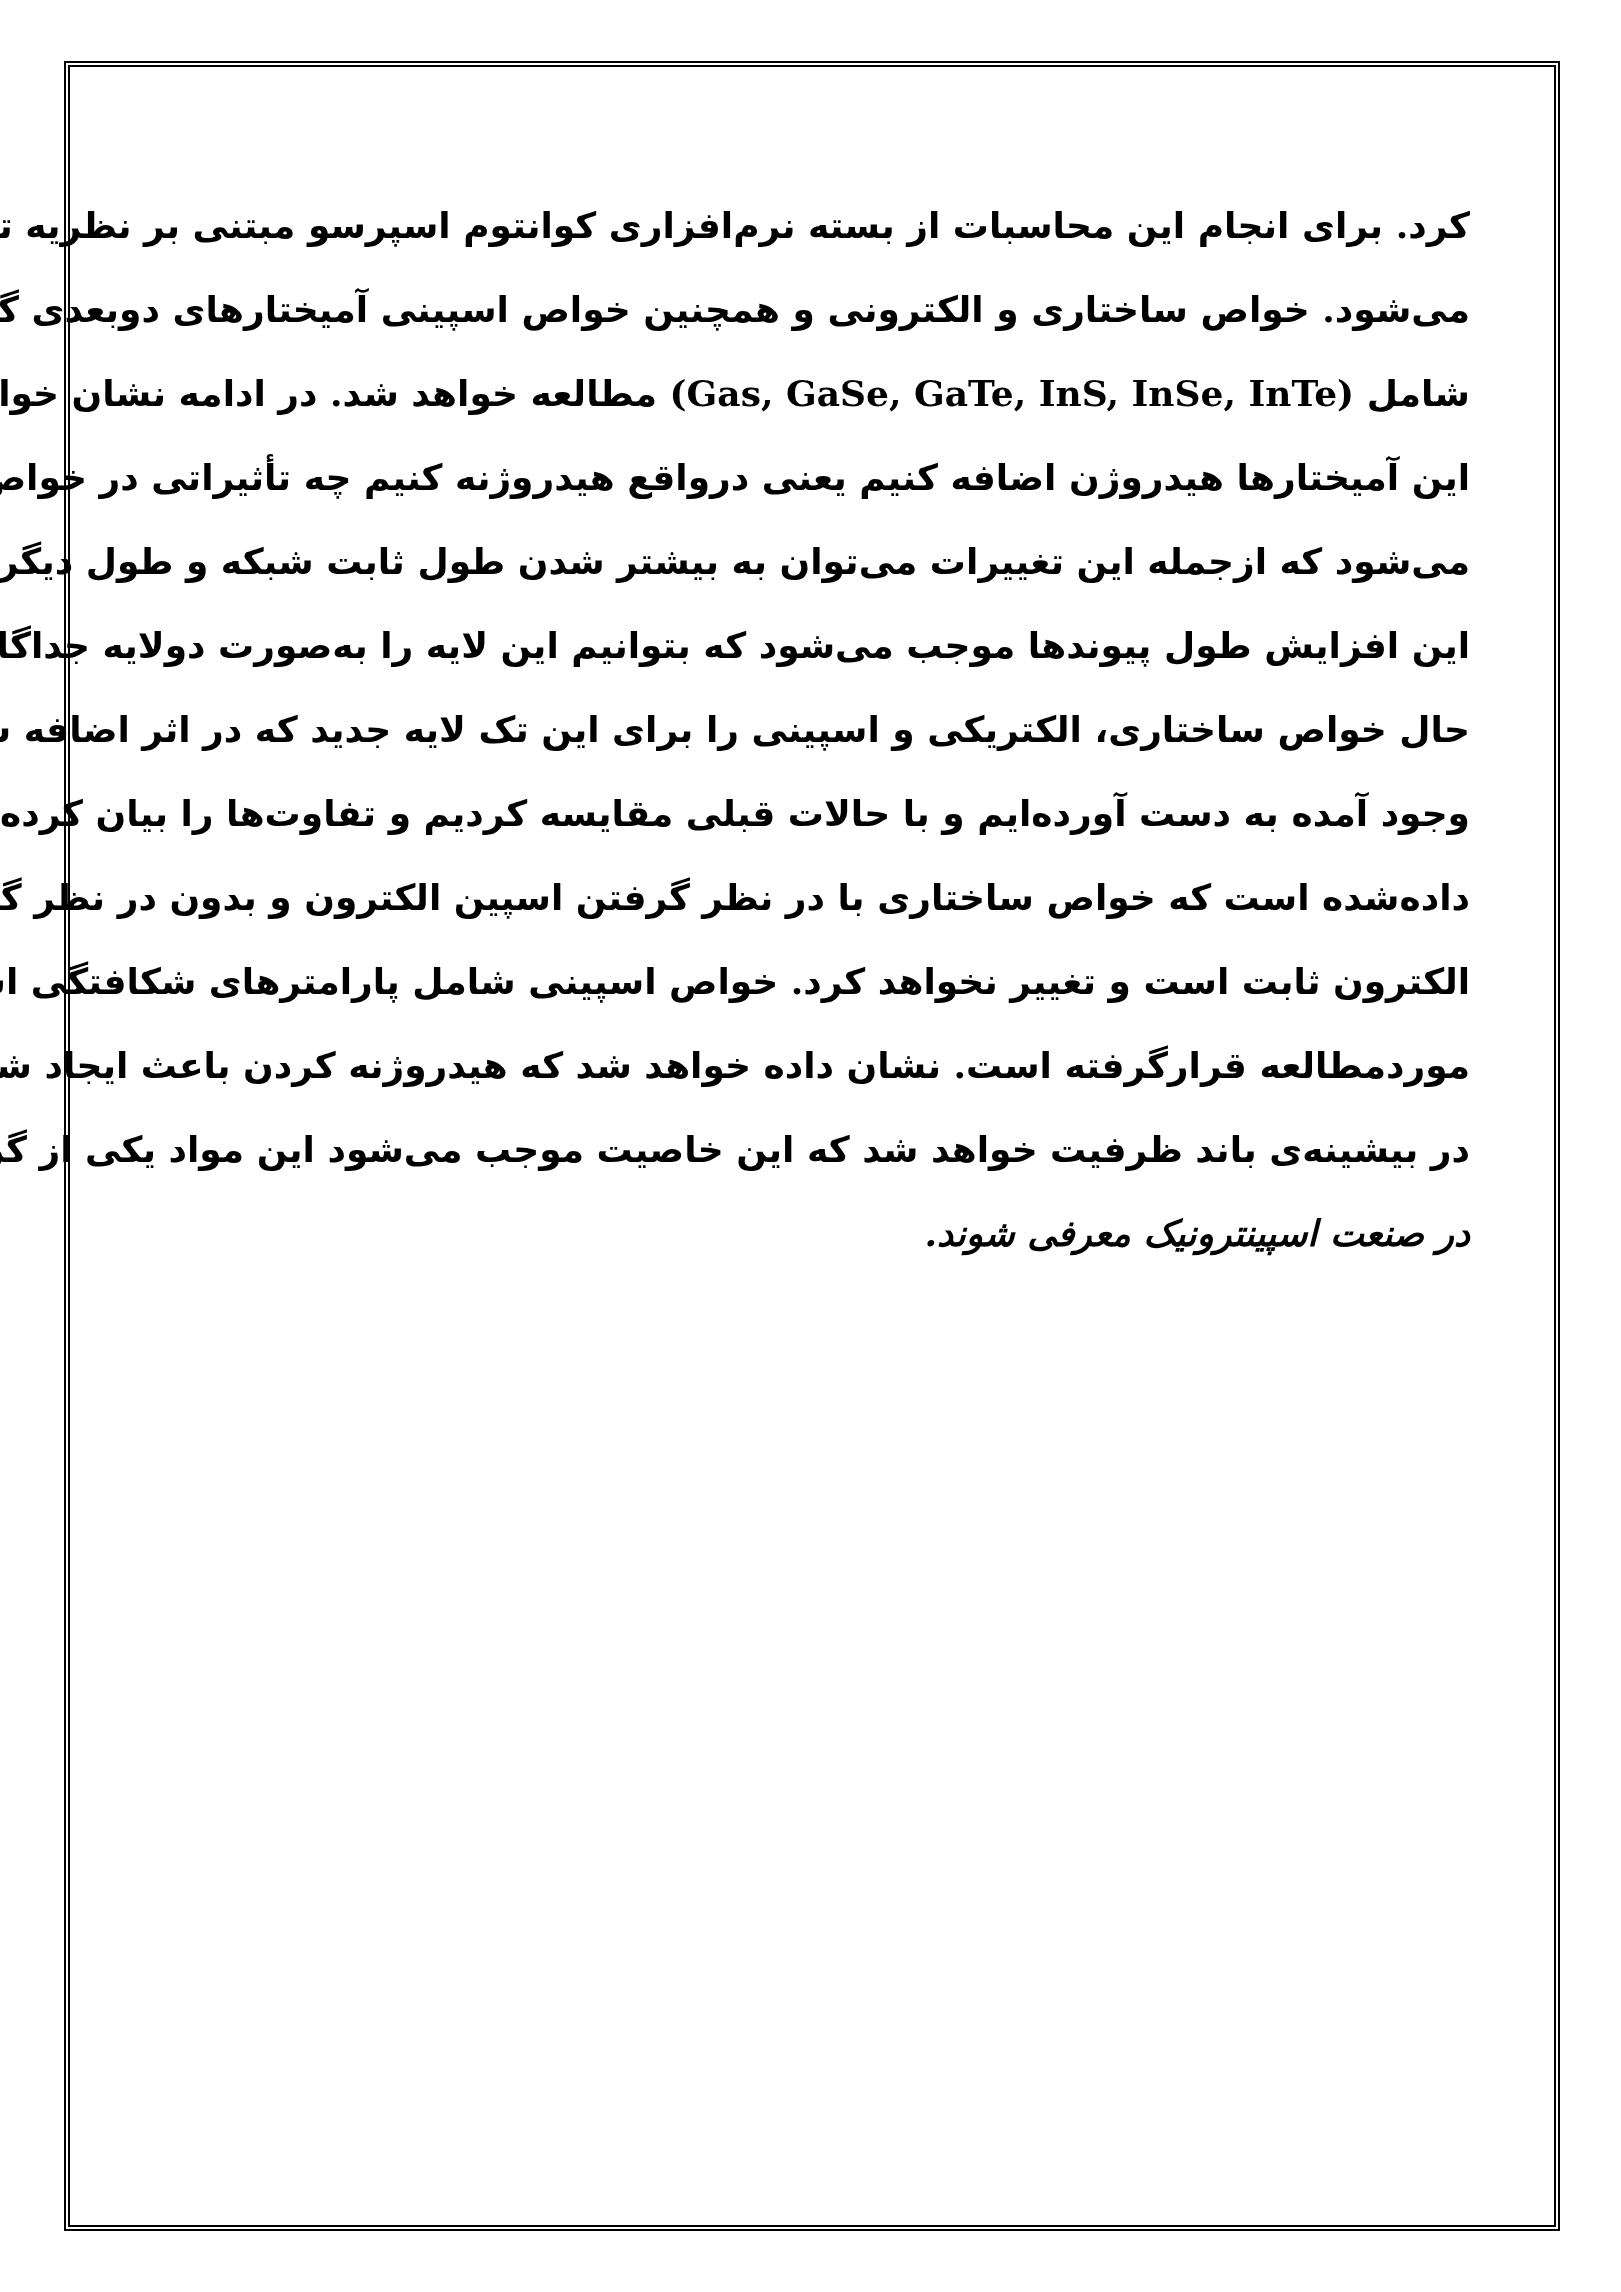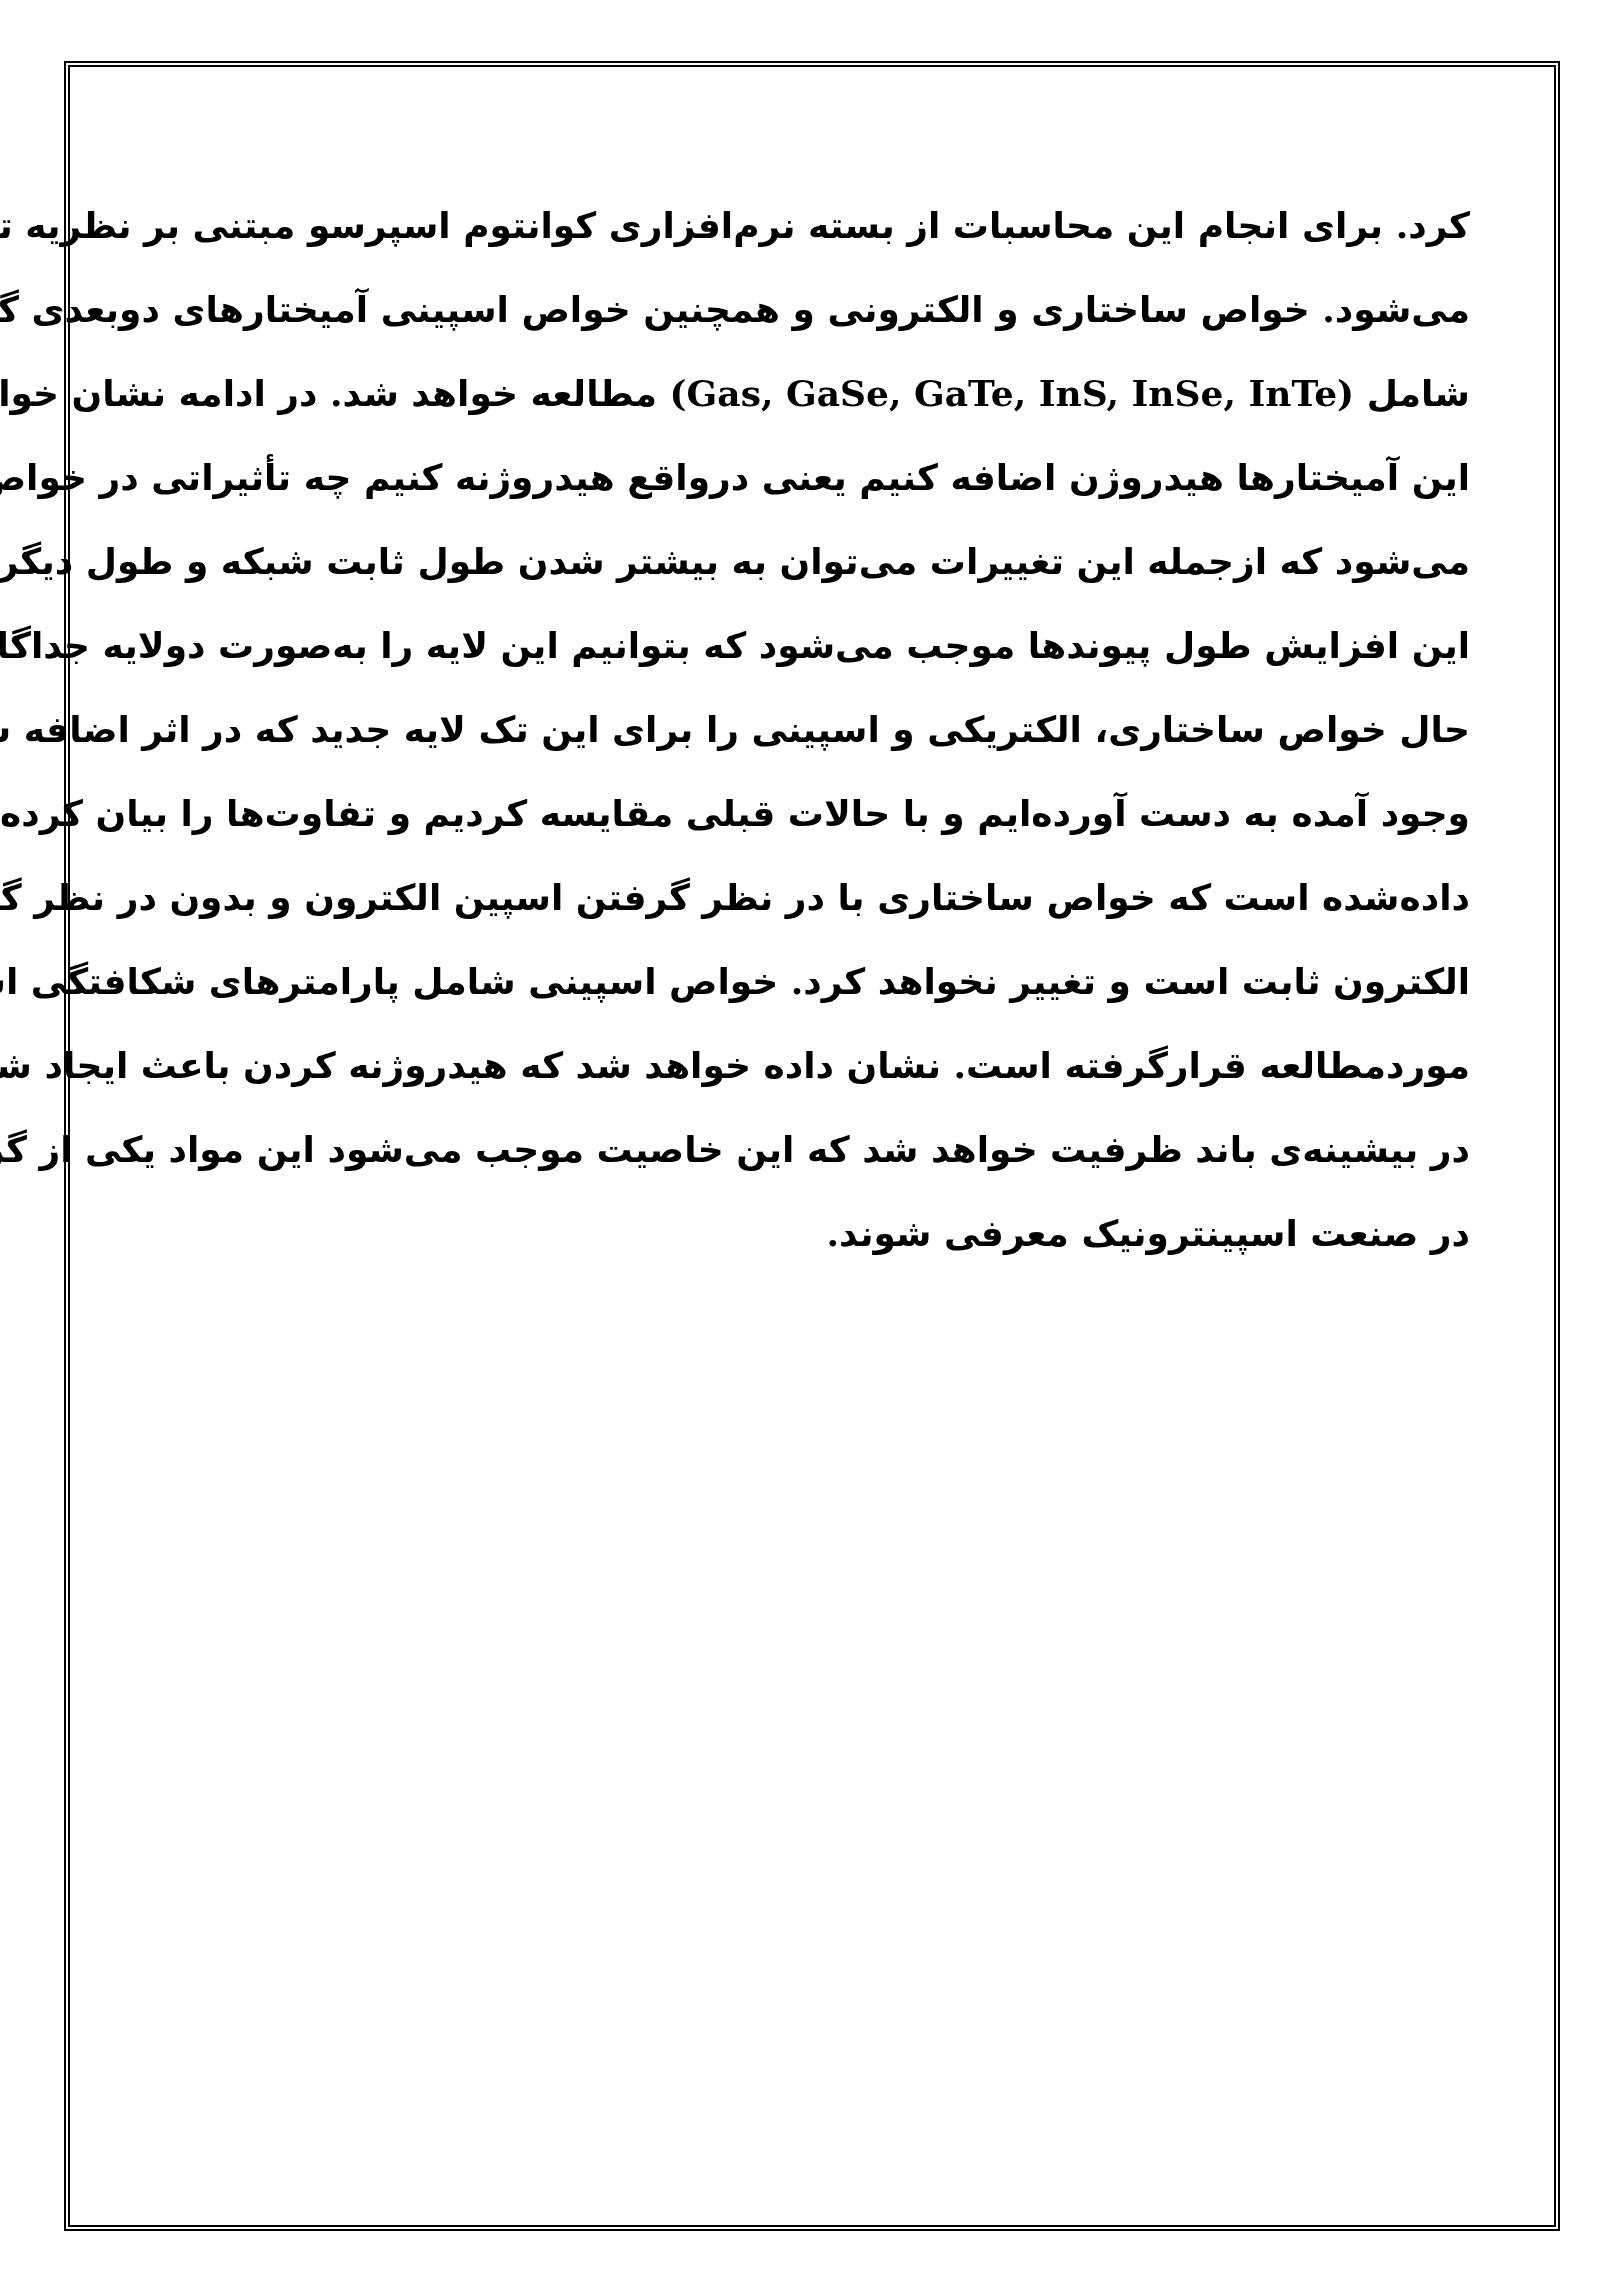--- a/index.html
+++ b/index.html
@@ -47,20 +47,21 @@
   .line {
     height: 84px;
     line-height: 84px;
     white-space: nowrap;
     text-align: justify;
     text-align-last: justify;
   }
   .line.last {
     text-align: center;
     text-align-last: right;
+    font-style: italic;
   }
 </style>
 </head>
 <body>
 
 <div class="frame-outer">
   <div class="frame-inner"></div>
 </div>
 
 <div class="textblock">

